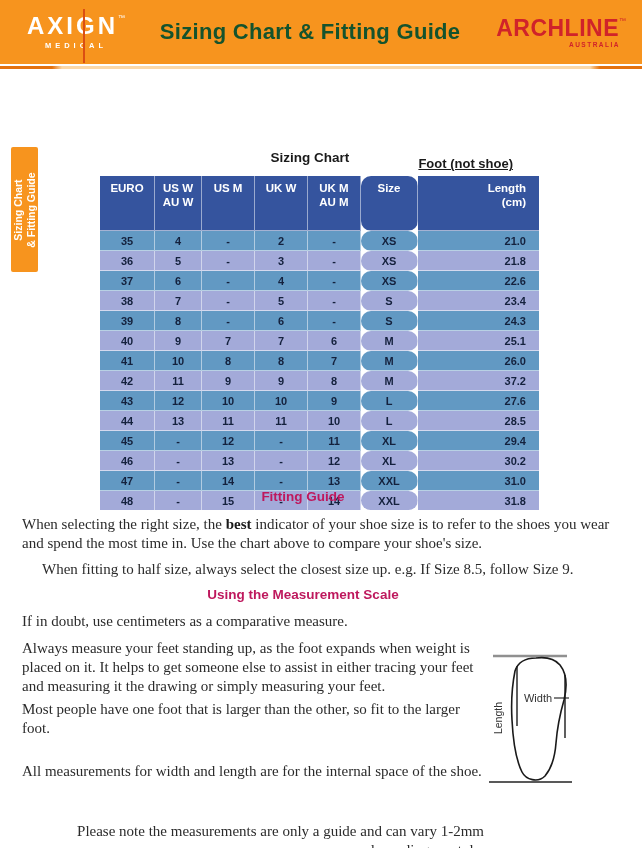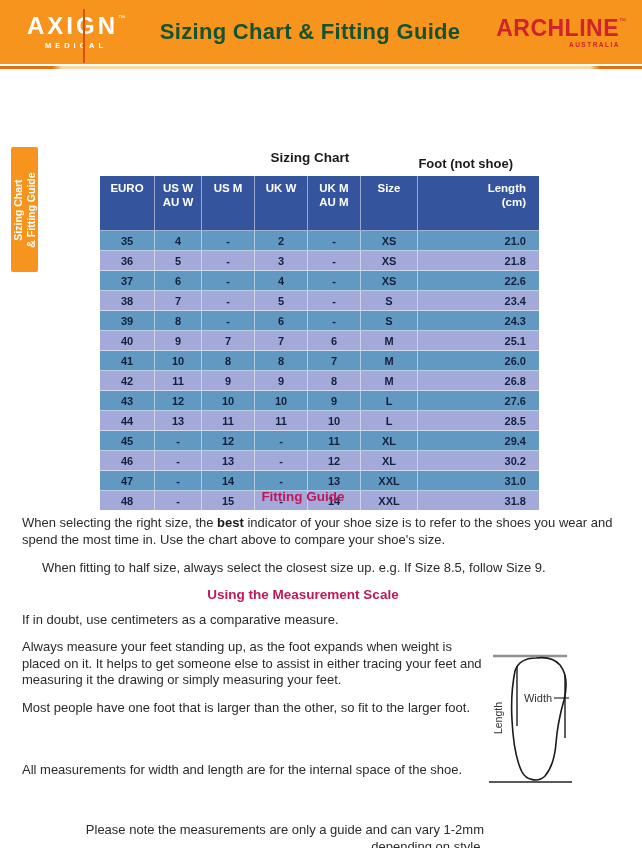--- a/index.html
+++ b/index.html
@@ -43,41 +43,41 @@
     position:absolute;left:50%;top:50%;transform:translate(-50%,-50%) rotate(-90deg);
     white-space:nowrap;text-align:center;color:#ffffff;font-weight:bold;font-size:10.5px;line-height:1.25;
   }
   
   .chart-title{
     position:absolute;left:100px;top:150px;width:420px;text-align:center;
     font-weight:bold;font-size:13.5px;color:#1a1a1a;
   }
   .foot-note{
     position:absolute;left:100px;top:156px;width:413px;text-align:right;
-    font-weight:bold;font-size:13px;color:#1a1a1a;
+    font-weight:bold;font-size:13px;color:#1a1a1a;text-decoration:underline;
   }
   table.sizing{
     position:absolute;left:100px;top:176px;width:420px;border-collapse:collapse;table-layout:fixed;
   }
   table.sizing th{
     background:#35549E;color:#ffffff;font-weight:bold;font-size:11.5px;line-height:1.25;
     height:37px;vertical-align:top;padding:5px 0 12px 0;text-align:center;
   }
   table.sizing td{
     height:19px;font-size:11px;font-weight:bold;color:#14213D;text-align:center;padding:0;
   }
   table.sizing tbody tr:nth-child(odd) td{background:#6299C3;}
   table.sizing tbody tr:nth-child(even) td{background:#A3AAD9;}
   table.sizing td + td, table.sizing th + th{border-left:1px solid rgba(255,255,255,0.5);}
   table.sizing tbody td{border-top:1px solid rgba(255,255,255,0.55);}
-  .c0{width:54px;} .c1{width:46px;} .c2{width:52px;} .c3{width:52px;} .c4{width:52px;} .c5{width:56px;} .c6{width:108px;}
+  .c0{width:54px;} .c1{width:46px;} .c2{width:52px;} .c3{width:52px;} .c4{width:52px;} .c5{width:56px;border-radius:10px;} .c6{width:108px;}
   table.sizing th.c6, table.sizing td.c6{text-align:right;padding-right:13px;}
   
   .h-center{position:absolute;left:0;width:606px;text-align:center;font-weight:bold;font-size:13.5px;color:#be185d;}
-  .para{position:absolute;left:22px;font-size:13px;line-height:1.28;color:#2b2b2b;}
+  .para{position:absolute;left:22px;font-size:15px;line-height:1.28;color:#2b2b2b;font-family:Liberation Serif, serif;}
   .para b{font-weight:bold;color:#1a1a1a;}
   
   .foot-diagram{position:absolute;left:488px;top:648px;width:154px;height:145px;}
 </style>
 </head>
 <body>
 
 <div class="page">
 
   <div class="header">
@@ -201,21 +201,21 @@
           <td class="c5">M</td>
           <td class="c6">26.0</td>
         </tr>
         <tr>
           <td class="c0">42</td>
           <td class="c1">11</td>
           <td class="c2">9</td>
           <td class="c3">9</td>
           <td class="c4">8</td>
           <td class="c5">M</td>
-          <td class="c6">26.8</td>
+          <td class="c6">37.2</td>
         </tr>
         <tr>
           <td class="c0">43</td>
           <td class="c1">12</td>
           <td class="c2">10</td>
           <td class="c3">10</td>
           <td class="c4">9</td>
           <td class="c5">L</td>
           <td class="c6">27.6</td>
         </tr>

